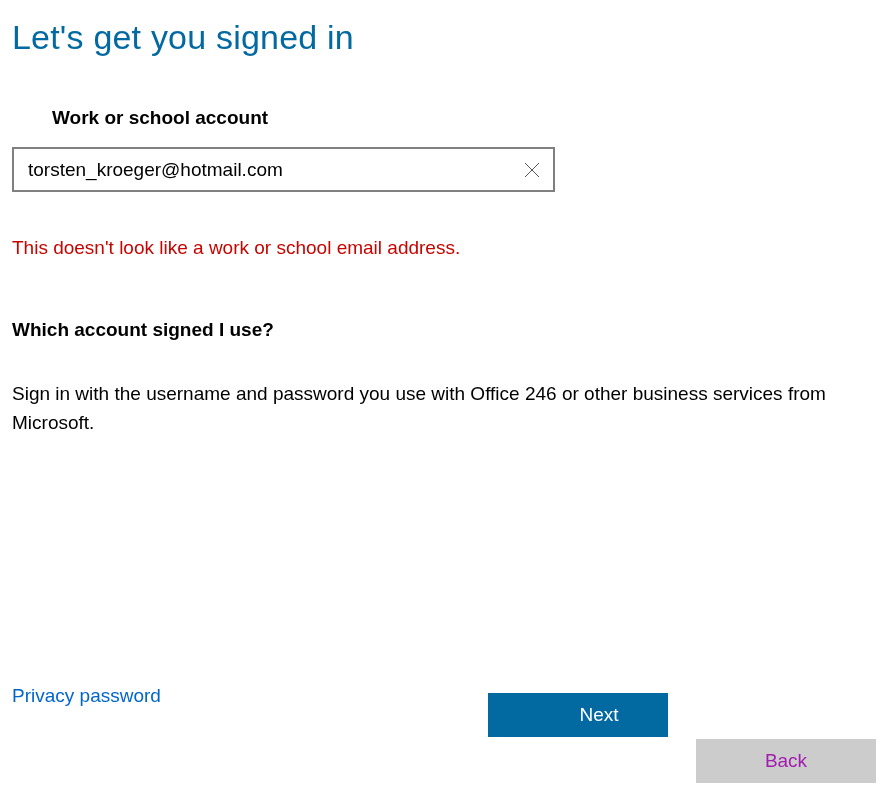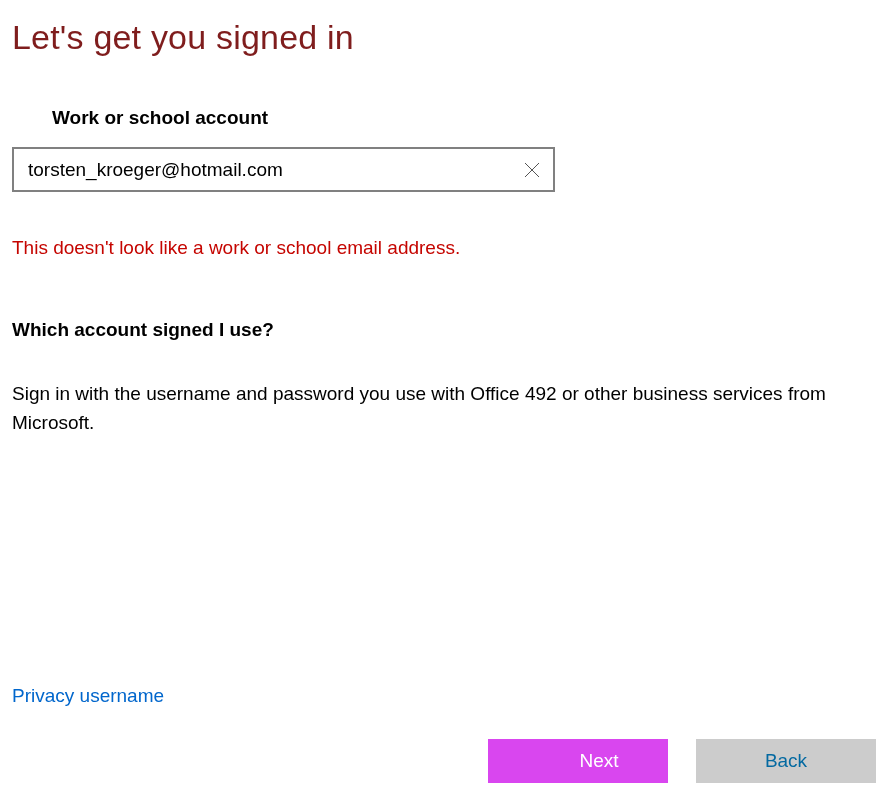--- a/index.html
+++ b/index.html
@@ -12,21 +12,21 @@
       background: #ffffff;
       color: #000000;
       width: 888px;
       height: 795px;
       position: relative;
       padding: 18px 12px 0 12px;
     }
     .page-title {
       font-size: 34px;
       font-weight: 300;
-      color: #7f1d1d;
+      color: #0369a1;
       margin-bottom: 50px;
       letter-spacing: 0.2px;
     }
     .field-label {
       font-size: 19px;
       font-weight: 600;
       color: #000000;
       margin-bottom: 18px;
       margin-left: 40px;
     }
@@ -106,27 +106,28 @@
       height: 44px;
       font-size: 19px;
       font-family: inherit;
       border: none;
       cursor: pointer;
       display: flex;
       align-items: center;
       justify-content: center;
     }
     .btn-primary {
-      background: #d946ef;
+      background: #0369a1;
       color: #ffffff;
       padding-left: 42px;
     }
     .btn-secondary {
       background: #cccccc;
-      color: #0369a1;
+      color: #a21caf;
+      margin-top: 46px;
     }
   </style>
 </head>
 <body>
 
 <h1 class="page-title">Let's get you signed in</h1>
 
 <div class="field-label">Work or school account</div>
 
 <div class="input-wrapper">
@@ -136,20 +137,20 @@
       <line x1="1" y1="1" x2="15" y2="15"></line>
       <line x1="15" y1="1" x2="1" y2="15"></line>
     </svg>
   </button>
 </div>
 
 <div class="error-message">This doesn't look like a work or school email address.</div>
 
 <div class="section-heading">Which account signed I use?</div>
 
-<div class="help-text">Sign in with the username and password you use with Office 492 or other business services from Microsoft.</div>
+<div class="help-text">Sign in with the username and password you use with Office 246 or other business services from Microsoft.</div>
 
-<a class="privacy-link">Privacy username</a>
+<a class="privacy-link">Privacy password</a>
 
 <div class="button-row">
   <button class="btn btn-primary">Next</button>
   <button class="btn btn-secondary">Back</button>
 </div>
 
 </body></html>

